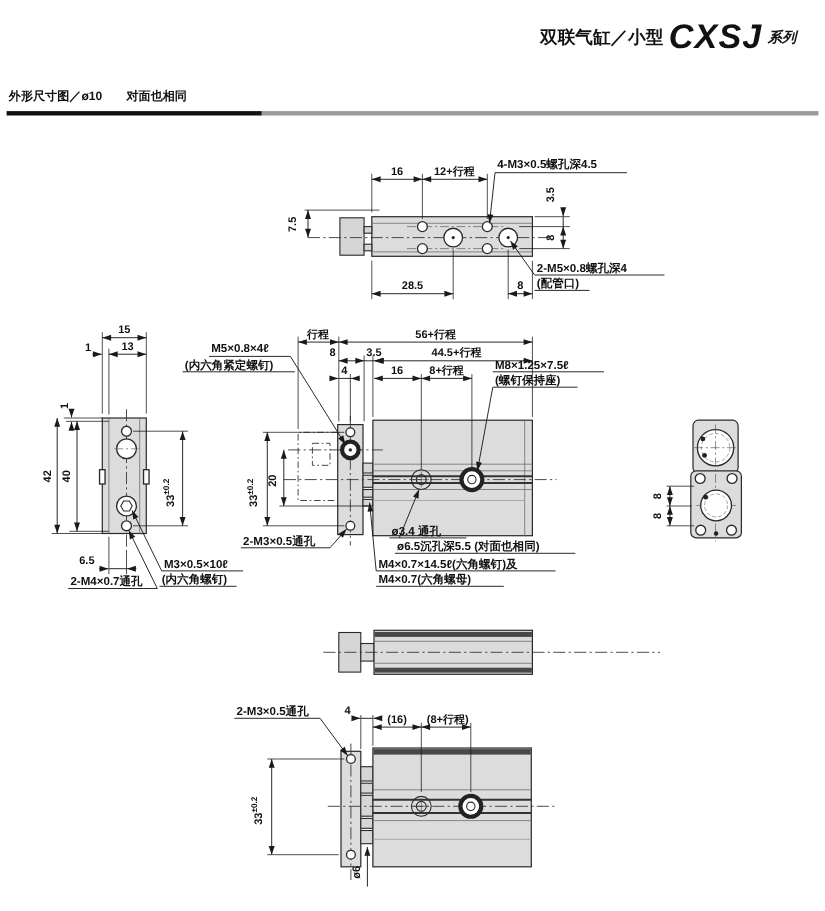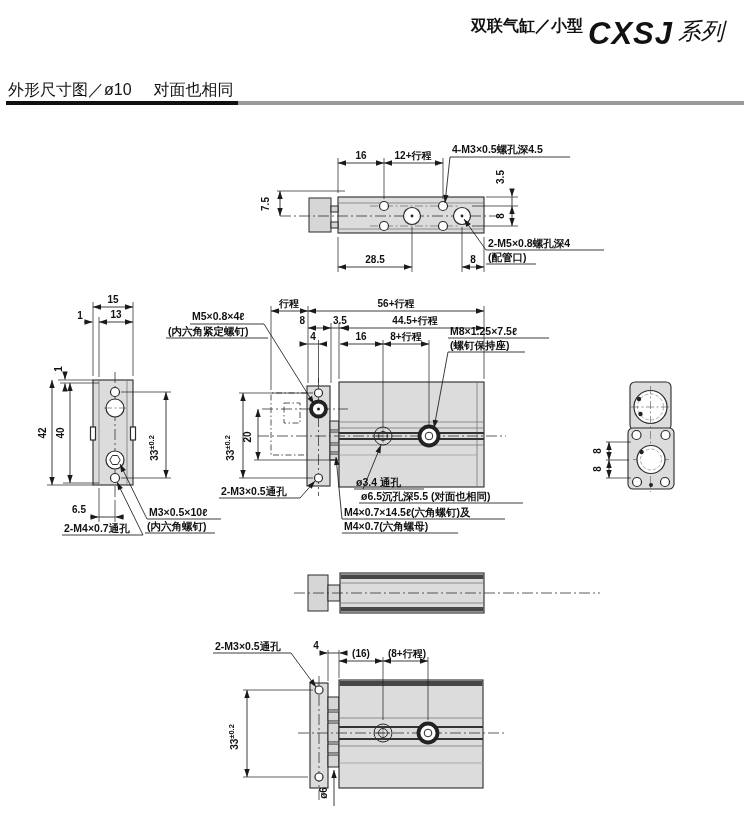--- a/index.html
+++ b/index.html
@@ -1,23 +1,23 @@
 <!DOCTYPE html>
 <html><head>
 <meta charset="utf-8">
 <style>
   html,body{margin:0;padding:0;background:#fff;}
   #page{position:relative;width:750px;height:828px;background:#fff;overflow:hidden;
         font-family:"Liberation Sans","DejaVu Sans",sans-serif;color:#111;}
-  .titlebar{position:absolute;top:16px;right:26px;display:flex;align-items:flex-start;gap:5px;}
+  .titlebar{position:absolute;top:16px;right:26px;display:flex;align-items:center;gap:5px;}
   .t1{font-size:16px;font-weight:700;}
   .t2{font-size:31px;font-weight:700;font-style:italic;letter-spacing:1px;}
-  .t3{font-size:23px;font-weight:400;font-style:italic;}
+  .t3{font-size:13px;font-weight:700;font-style:italic;}
   .section{position:absolute;top:80px;left:8px;display:flex;align-items:baseline;gap:22px;}
-  .s1,.s2{font-size:16px;font-weight:400;}
+  .s1,.s2{font-size:11px;font-weight:700;}
   .bar-black{position:absolute;top:101px;left:6px;width:232px;height:3.5px;background:#111;}
   .bar-gray{position:absolute;top:101px;left:238px;width:506px;height:3.5px;background:#9a9a9a;}
   svg{position:absolute;left:0;top:0;}
   .body{fill:#dcdcdc;stroke:#2a2a2a;stroke-width:1.1;}
   .blk{fill:#d6d6d6;stroke:#2a2a2a;stroke-width:1;}
   .hole{fill:#fff;stroke:#2a2a2a;stroke-width:1.2;}
   .ring{fill:#fff;stroke:#222;stroke-width:3.8;}
   .inner{fill:none;stroke:#2a2a2a;stroke-width:1;}
   .dot{fill:#222;stroke:none;}
   .thin{stroke:#6b6b6b;stroke-width:0.7;fill:none;}

